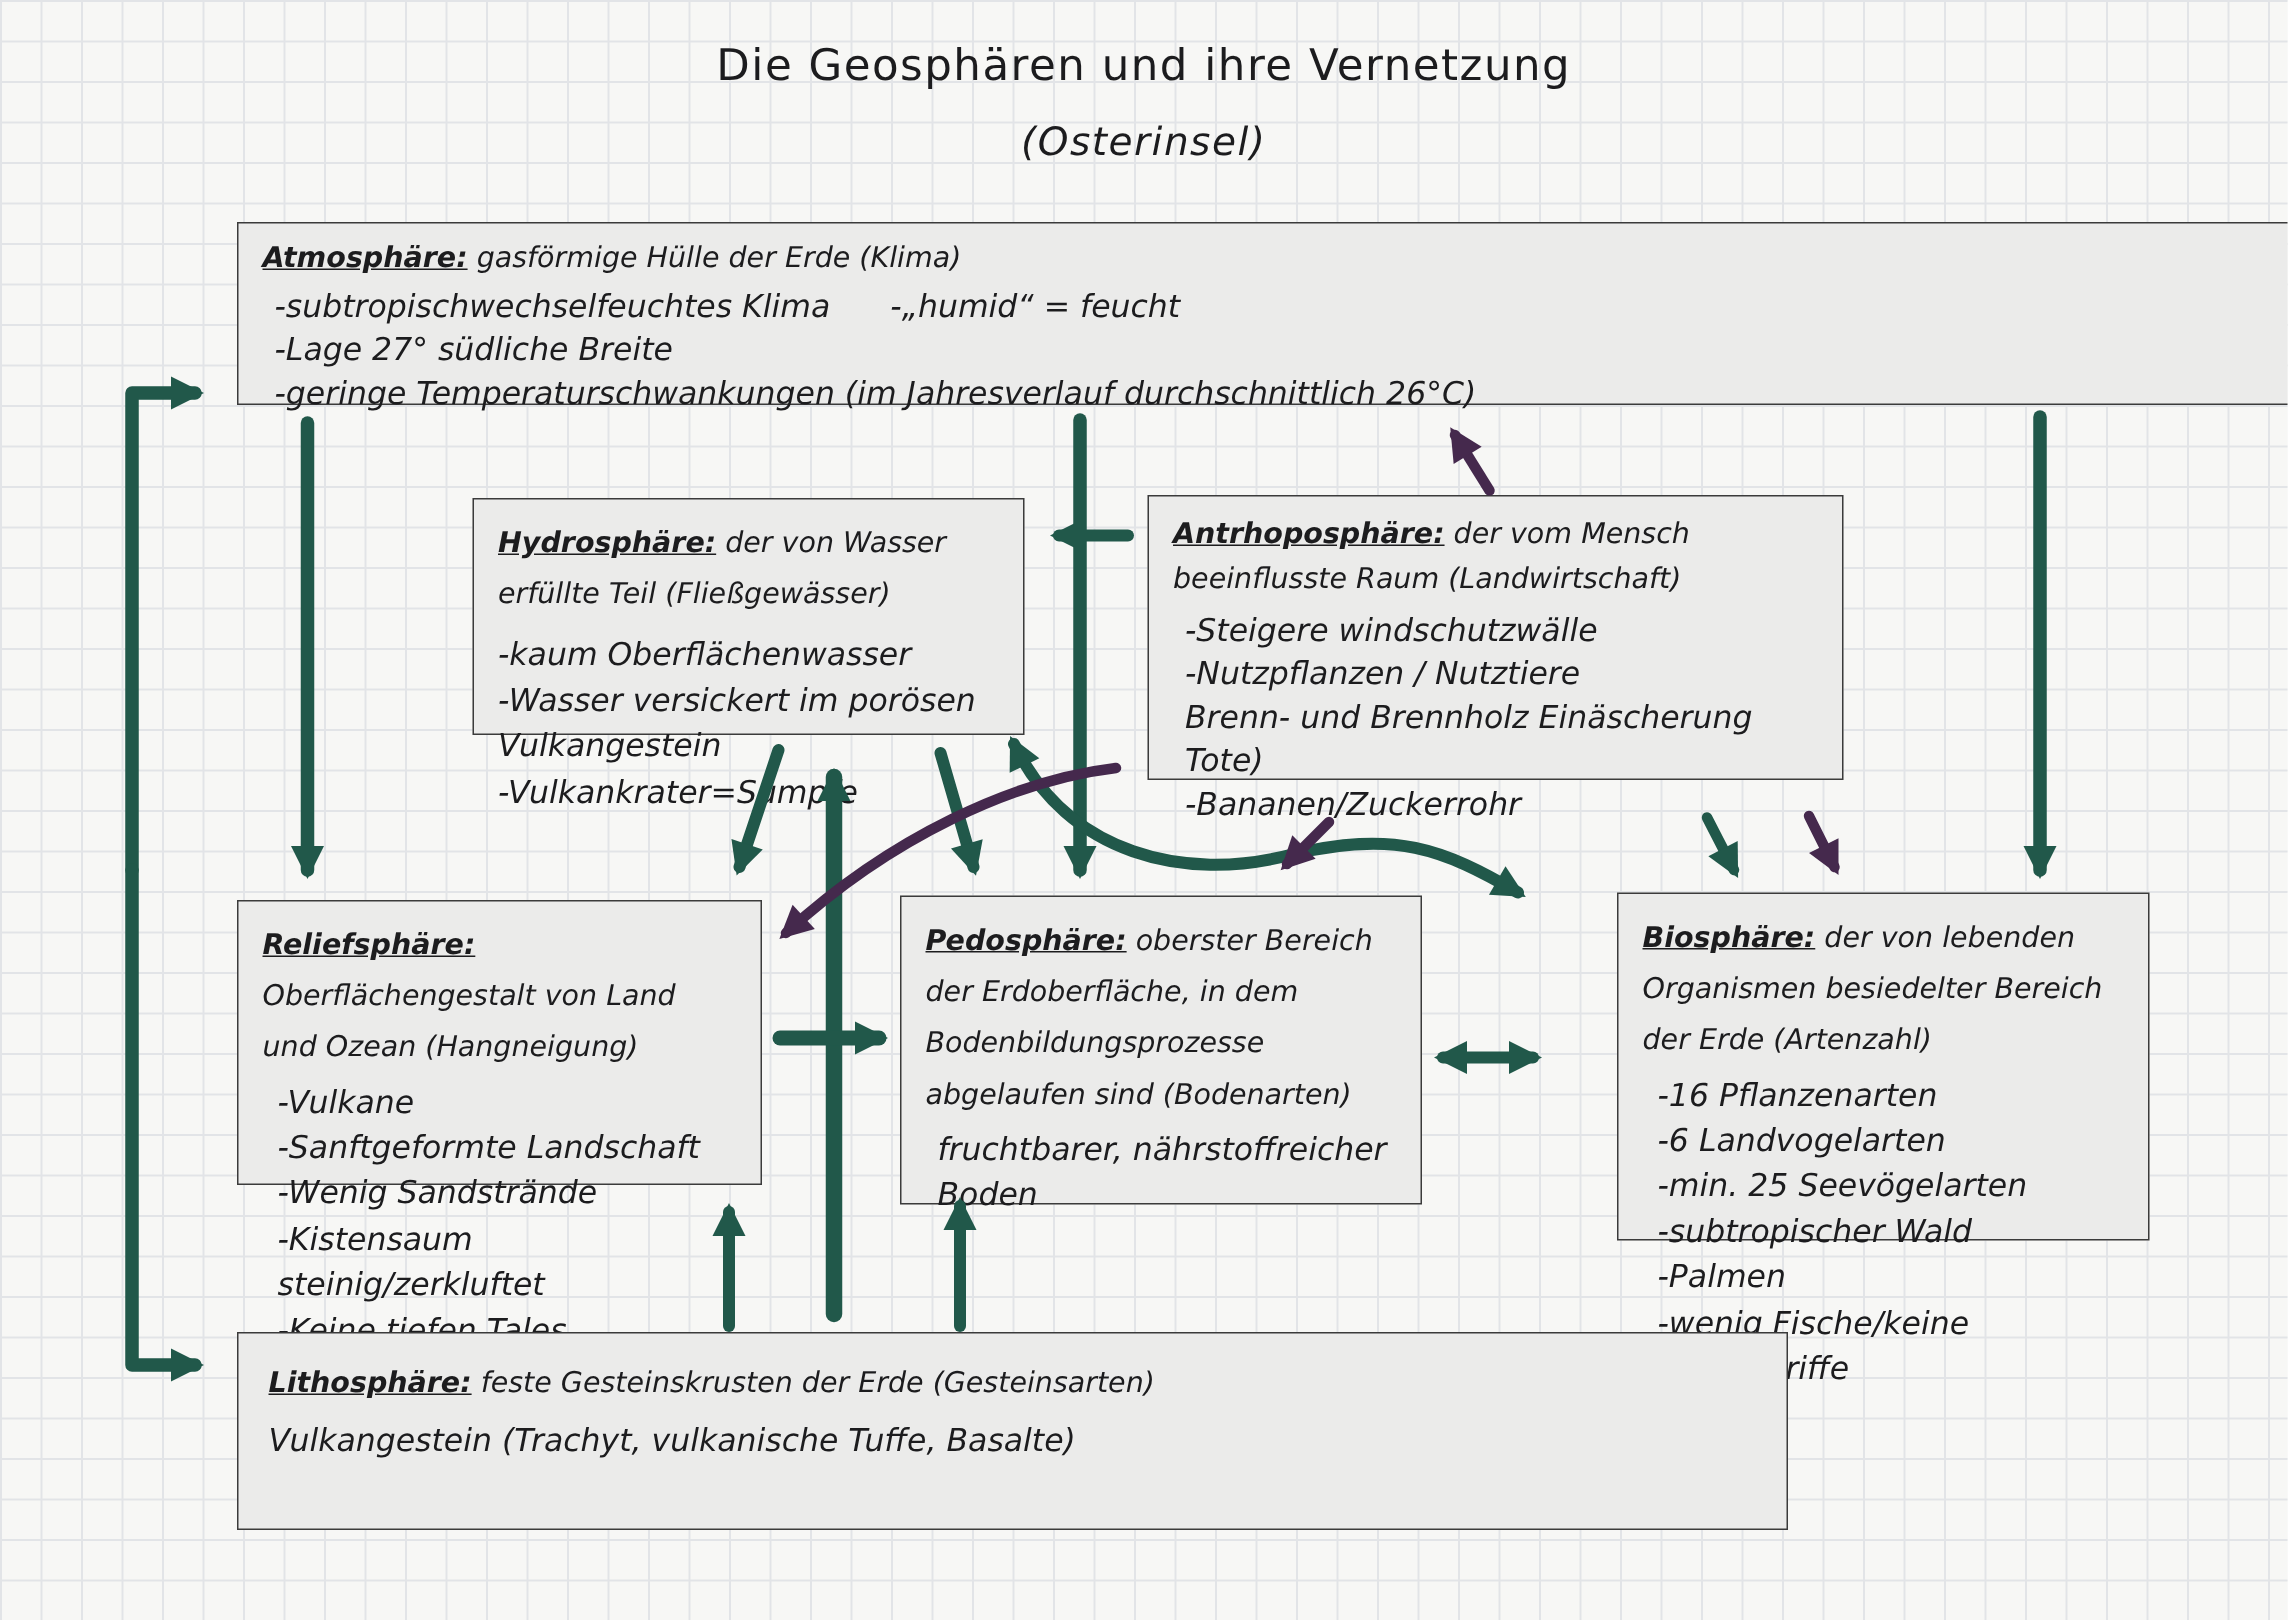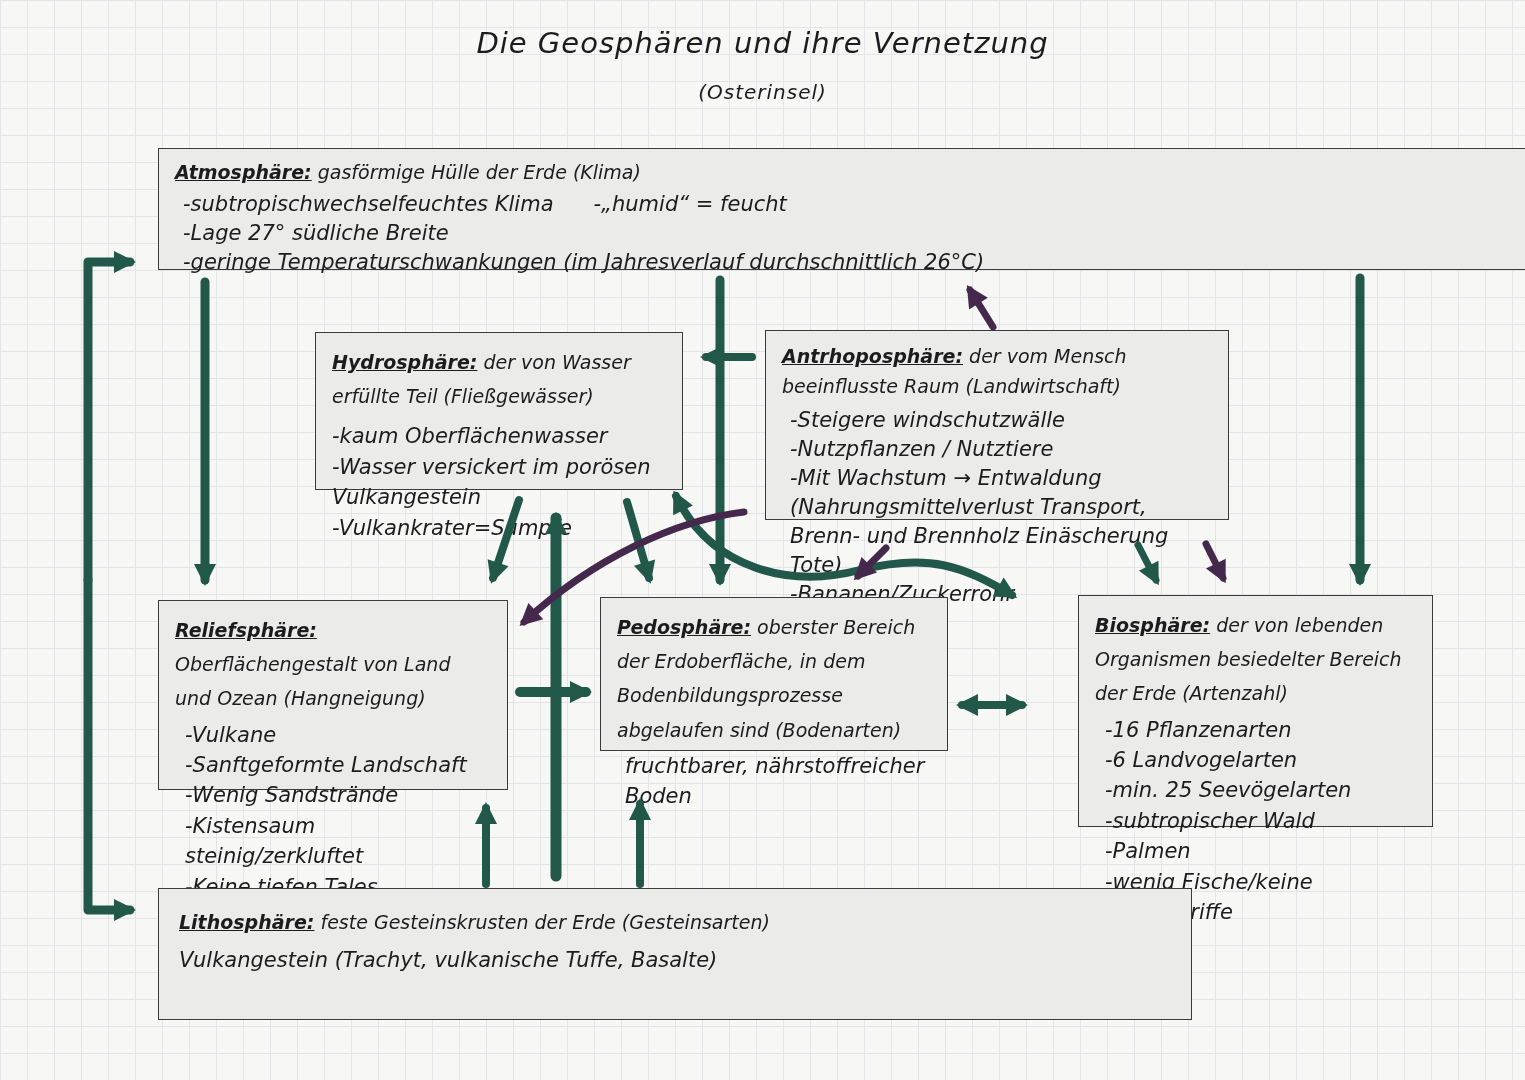--- a/index.html
+++ b/index.html
@@ -13,27 +13,27 @@
     background-color:#f7f7f5;
     background-image:
       linear-gradient(#e2e4e7 1px, transparent 1px),
       linear-gradient(90deg, #e2e4e7 1px, transparent 1px);
     background-size:27px 27px;
     overflow:hidden;
   }
   .page-title{
     position:absolute;left:0;right:0;top:26px;
     text-align:center;
-    font-size:29px;font-style:italic;font-weight:500;
+    font-size:29px;font-weight:500;
     letter-spacing:1px;
   }
   .page-subtitle{
     position:absolute;left:0;right:0;top:80px;
     text-align:center;
-    font-size:20px;font-style:italic;
+    font-size:26px;font-style:italic;
     letter-spacing:1px;
   }
   .box{
     position:absolute;
     background:#ebebea;
     border:1.5px solid #3b3b3b;
     box-sizing:border-box;
     padding:12px 16px;
     font-style:italic;
   }
@@ -89,40 +89,39 @@
     </div>
   </div>
 
   <div class="box" style="left:765px;top:330px;width:464px;height:190px;padding:10px 16px;">
     <div class="box-title" style="line-height:1.6;">
       <span class="term">Antrhoposphäre:</span><span> der vom Mensch beeinflusste Raum (Landwirtschaft)</span>
     </div>
     <div class="box-lines" style="margin-top:4px;padding-left:8px;">
       <div class="line">-Steigere windschutzwälle</div>
       <div class="line">-Nutzpflanzen / Nutztiere</div>
-      <div class="line">-Mit Wachstum → Entwaldung (Nahrungsmittelverlust Transport,</div>
       <div class="line">Brenn- und Brennholz Einäscherung Tote)</div>
       <div class="line">-Bananen/Zuckerrohr</div>
     </div>
   </div>
 
   <div class="box loose" style="left:158px;top:600px;width:350px;height:190px;">
     <div class="box-title">
       <span class="term">Reliefsphäre:</span><span> Oberflächengestalt von Land und Ozean (Hangneigung)</span>
     </div>
     <div class="box-lines" style="margin-top:4px;padding-left:10px;">
       <div class="line">-Vulkane</div>
       <div class="line">-Sanftgeformte Landschaft</div>
       <div class="line">-Wenig Sandstrände</div>
       <div class="line">-Kistensaum steinig/zerkluftet</div>
       <div class="line">-Keine tiefen Tales</div>
     </div>
   </div>
 
-  <div class="box loose" style="left:600px;top:597px;width:348px;height:154px;">
+  <div class="box loose" style="left:600px;top:597px;width:348px;height:206px;">
     <div class="box-title">
       <span class="term">Pedosphäre:</span><span> oberster Bereich der Erdoberfläche, in dem Bodenbildungsprozesse abgelaufen sind (Bodenarten)</span>
     </div>
     <div class="box-lines" style="margin-top:2px;padding-left:8px;">
       <div class="line">fruchtbarer, nährstoffreicher Boden</div>
     </div>
   </div>
 
   <div class="box loose" style="left:1035px;top:595px;width:355px;height:232px;margin-left:43px;">
     <div class="box-title">

